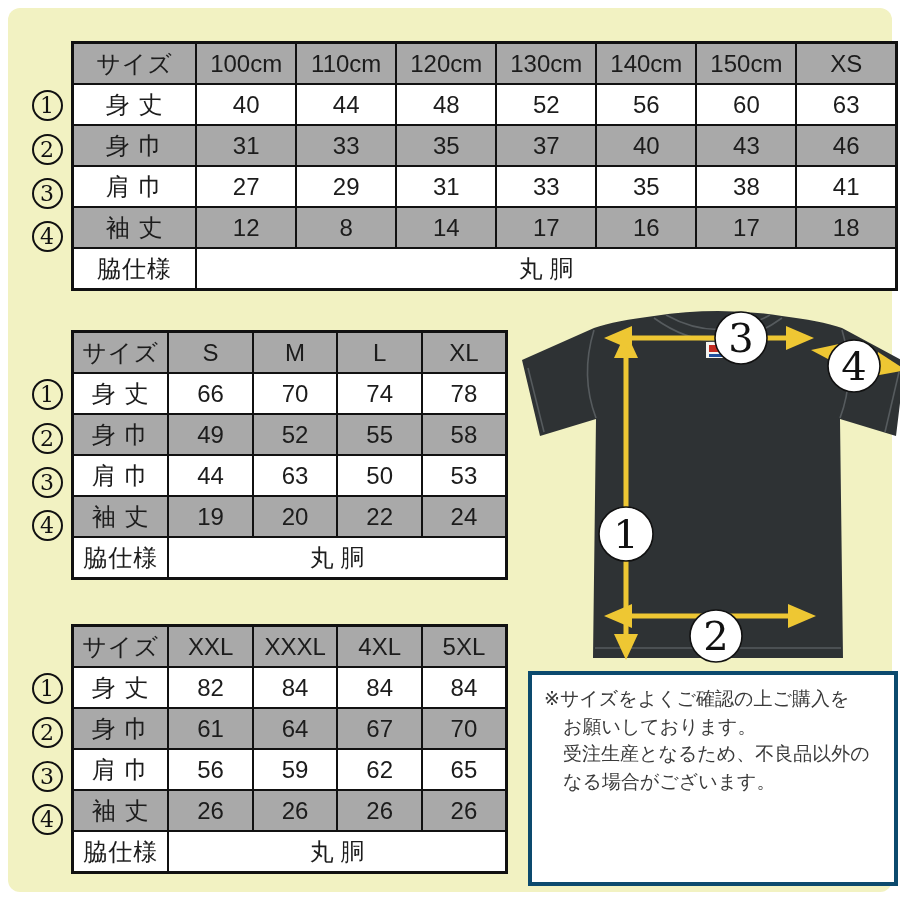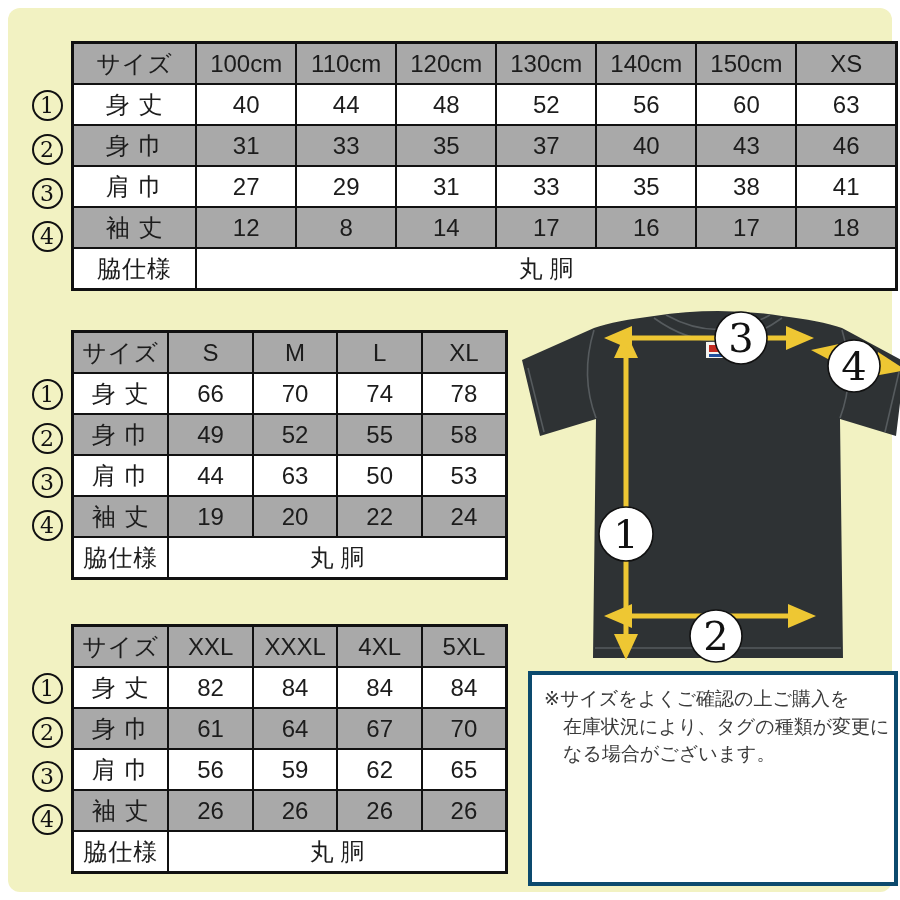--- a/index.html
+++ b/index.html
@@ -310,18 +310,19 @@
         <text class="circle-label" x="233" y="46" text-anchor="middle">3</text>
         <circle cx="346" cy="60" r="26" fill="#ffffff" stroke="#111" stroke-width="1.6"></circle>
         <text class="circle-label" x="346" y="74" text-anchor="middle">4</text>
       </g>
     </svg>
   </div>
 
   <div class="notice">
     <div>
         <div class="note-line">※サイズをよくご確認の上ご購入を</div>
-        <div class="note-line indent">在庫状況により、タグの種類が変更に</div>
+        <div class="note-line indent">お願いしております。</div>
+        <div class="note-line indent">受注生産となるため、不良品以外の</div>
         <div class="note-line indent">なる場合がございます。</div>
       </div>
   </div>
 
 </div>
 
 </body></html>

